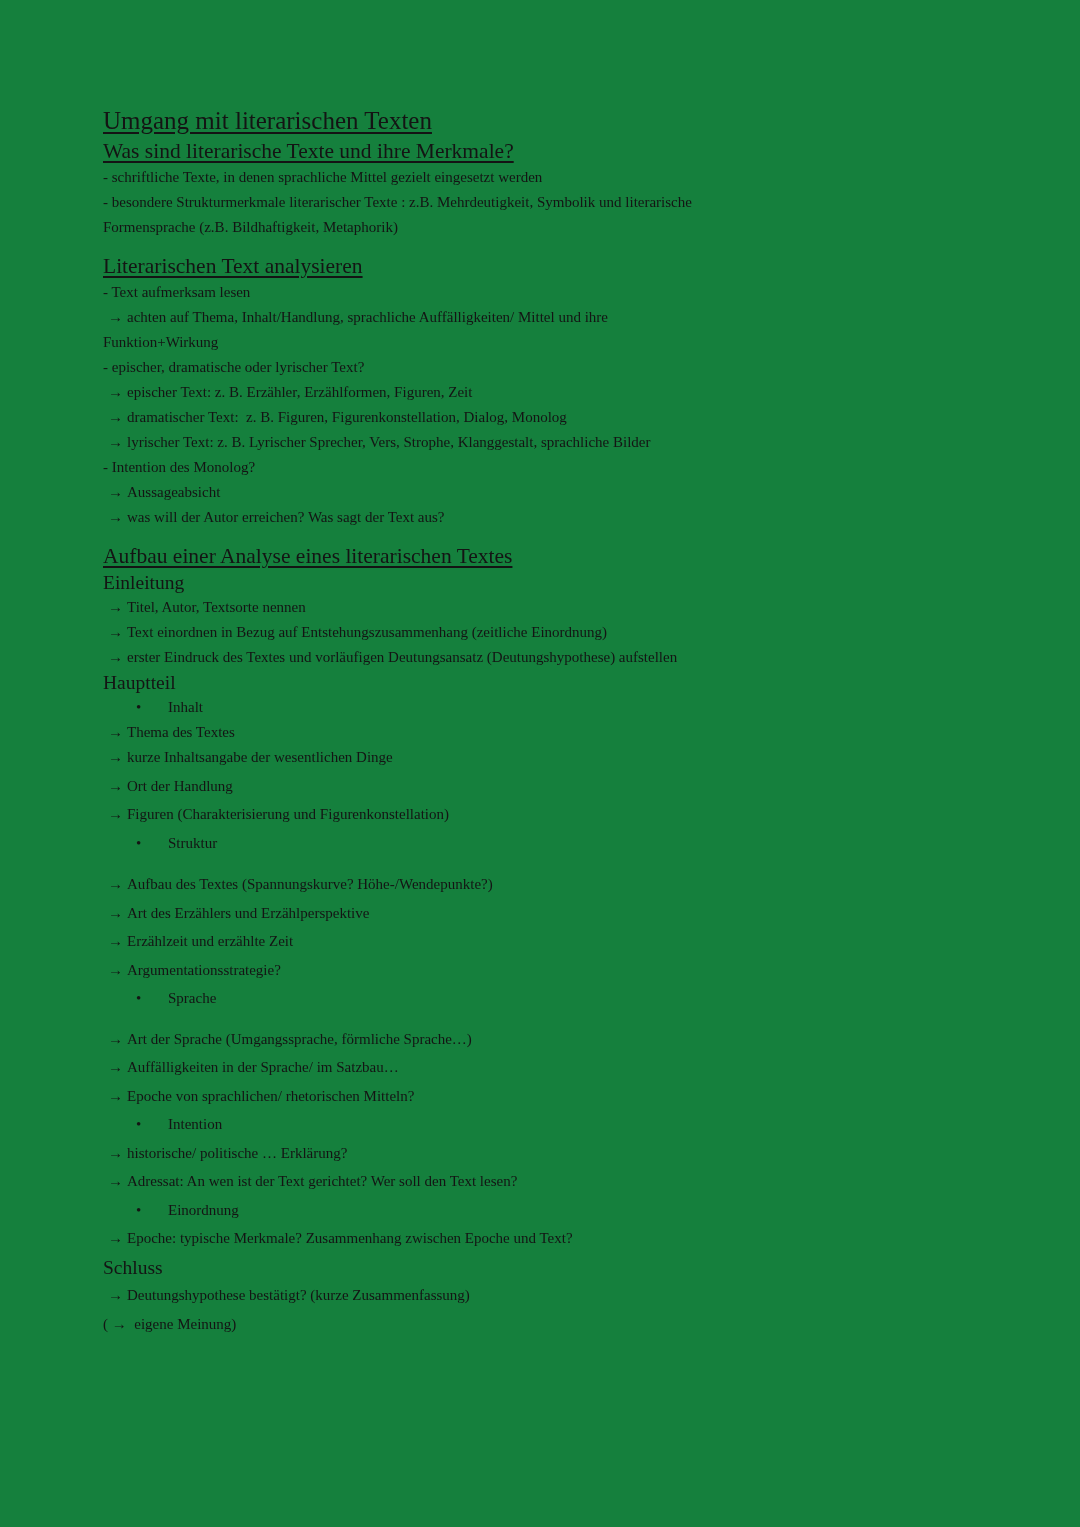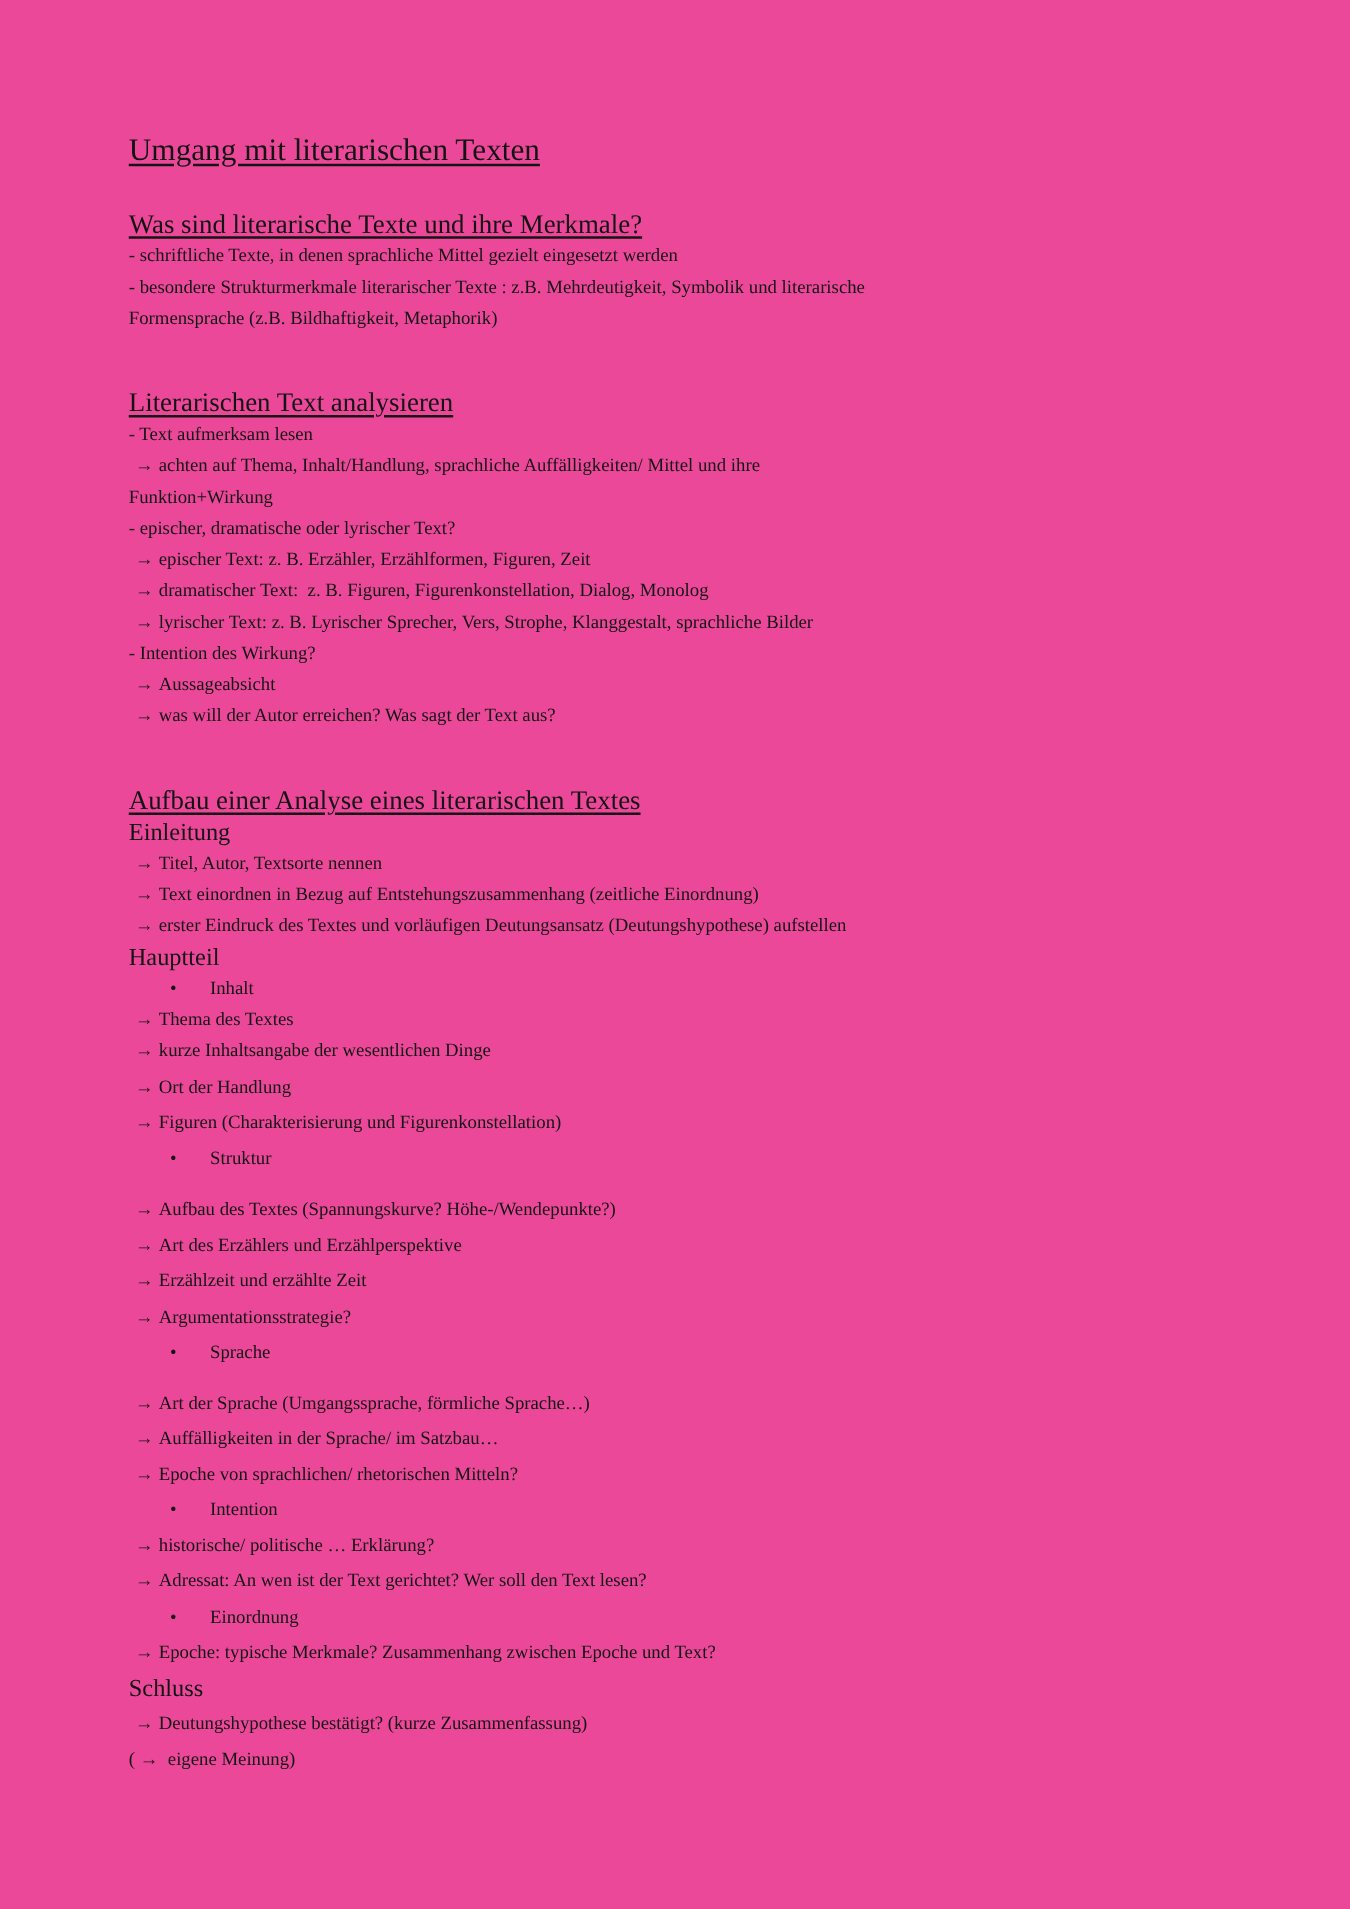--- a/index.html
+++ b/index.html
@@ -5,21 +5,21 @@
   html, body {
     margin: 0;
     padding: 0;
     background: #ffffff;
   }
   .page {
     position: relative;
     width: 1080px;
     height: 1527px;
     margin: 0 auto;
-    background: #ec4899;
+    background: #15803d;
     box-sizing: border-box;
     padding: 105px 95px 0 103px;
     font-family: "Liberation Serif", "DejaVu Serif", serif;
     color: #141414;
     overflow: hidden;
   }
   .doc {
     width: 100%;
   }
   .line {
@@ -34,21 +34,20 @@
     font-size: 25px;
     line-height: 32px;
     text-decoration: underline;
     text-underline-offset: 3px;
   }
   .heading2 {
     font-size: 21.5px;
     line-height: 28px;
     text-decoration: underline;
     text-underline-offset: 3px;
-    margin-top: 28px;
   }
   .subheading {
     font-size: 19.5px;
     line-height: 25px;
     text-underline-offset: 3px;
   }
   .marker-arrow {
     display: inline-block;
     margin-left: 5px;
     width: 19px;
@@ -75,21 +74,21 @@
       <div class="line text">Formensprache (z.B. Bildhaftigkeit, Metaphorik)</div>
       <div class="spacer-12"></div>
       <div class="line heading2">Literarischen Text analysieren</div>
       <div class="line text">- Text aufmerksam lesen</div>
       <div class="line arrow"><span class="marker-arrow">→</span><span>achten auf Thema, Inhalt/Handlung, sprachliche Auffälligkeiten/ Mittel und ihre</span></div>
       <div class="line text">Funktion+Wirkung</div>
       <div class="line text">- epischer, dramatische oder lyrischer Text?</div>
       <div class="line arrow"><span class="marker-arrow">→</span><span>epischer Text: z. B. Erzähler, Erzählformen, Figuren, Zeit</span></div>
       <div class="line arrow"><span class="marker-arrow">→</span><span>dramatischer Text:  z. B. Figuren, Figurenkonstellation, Dialog, Monolog</span></div>
       <div class="line arrow"><span class="marker-arrow">→</span><span>lyrischer Text: z. B. Lyrischer Sprecher, Vers, Strophe, Klanggestalt, sprachliche Bilder</span></div>
-      <div class="line text">- Intention des Wirkung?</div>
+      <div class="line text">- Intention des Monolog?</div>
       <div class="line arrow"><span class="marker-arrow">→</span><span>Aussageabsicht</span></div>
       <div class="line arrow"><span class="marker-arrow">→</span><span>was will der Autor erreichen? Was sagt der Text aus?</span></div>
       <div class="spacer-12"></div>
       <div class="line heading2">Aufbau einer Analyse eines literarischen Textes</div>
       <div class="line subheading">Einleitung</div>
       <div class="line arrow"><span class="marker-arrow">→</span><span>Titel, Autor, Textsorte nennen</span></div>
       <div class="line arrow"><span class="marker-arrow">→</span><span>Text einordnen in Bezug auf Entstehungszusammenhang (zeitliche Einordnung)</span></div>
       <div class="line arrow"><span class="marker-arrow">→</span><span>erster Eindruck des Textes und vorläufigen Deutungsansatz (Deutungshypothese) aufstellen</span></div>
       <div class="line subheading">Hauptteil</div>
       <div class="line bullet"><span class="marker-bullet">•</span><span>Inhalt</span></div>

